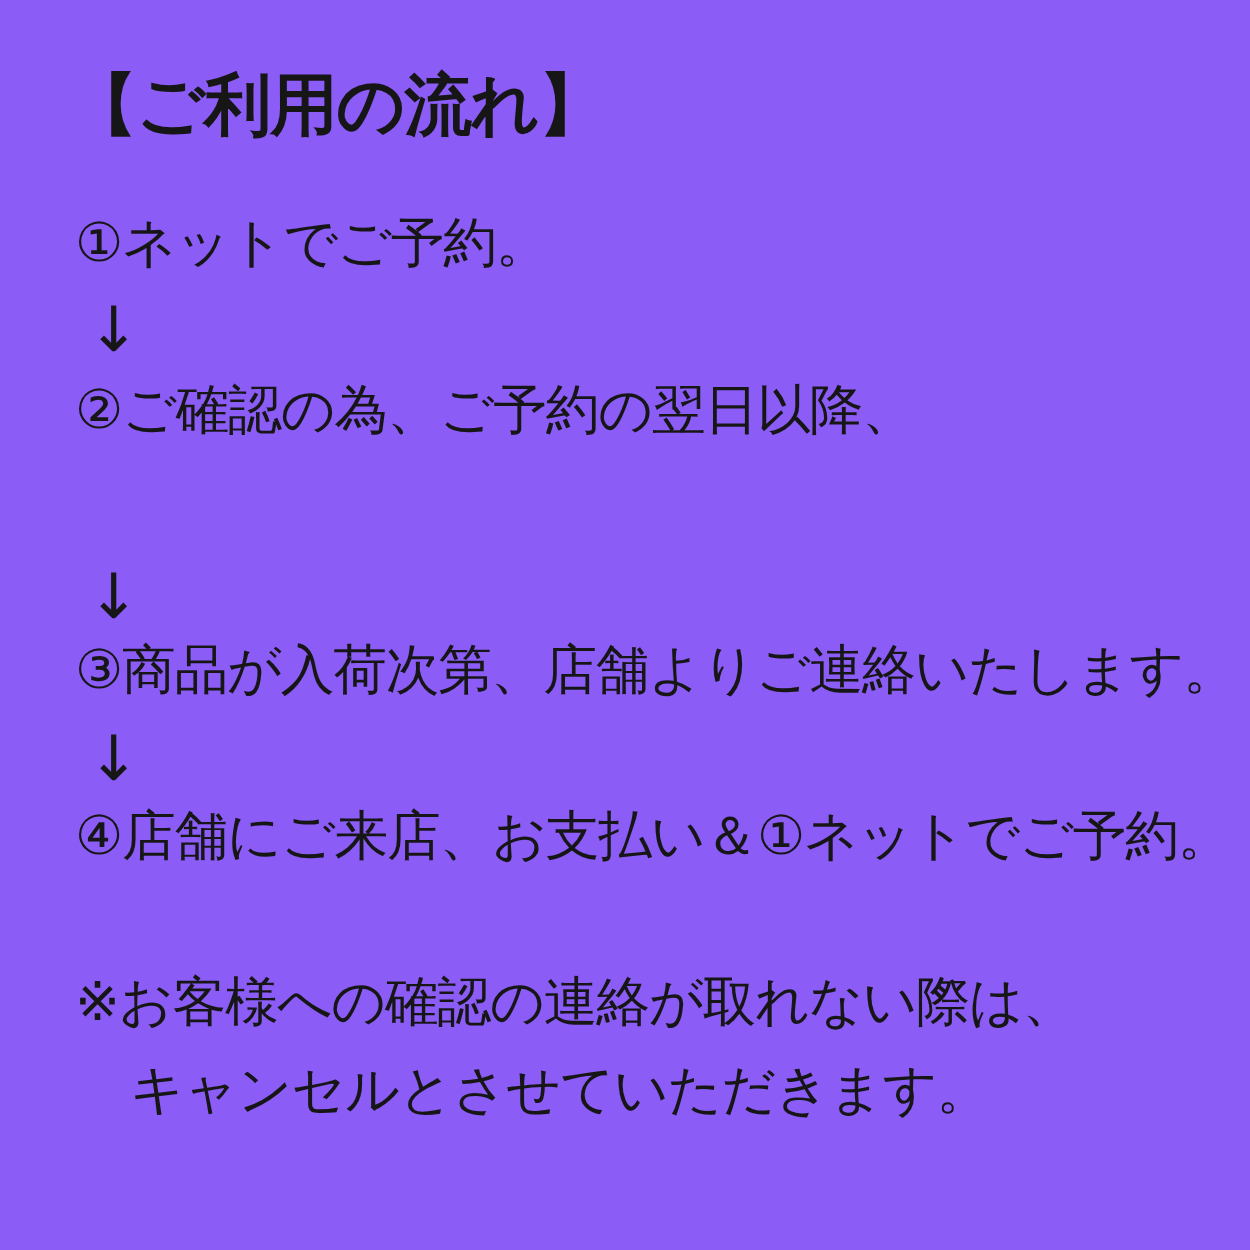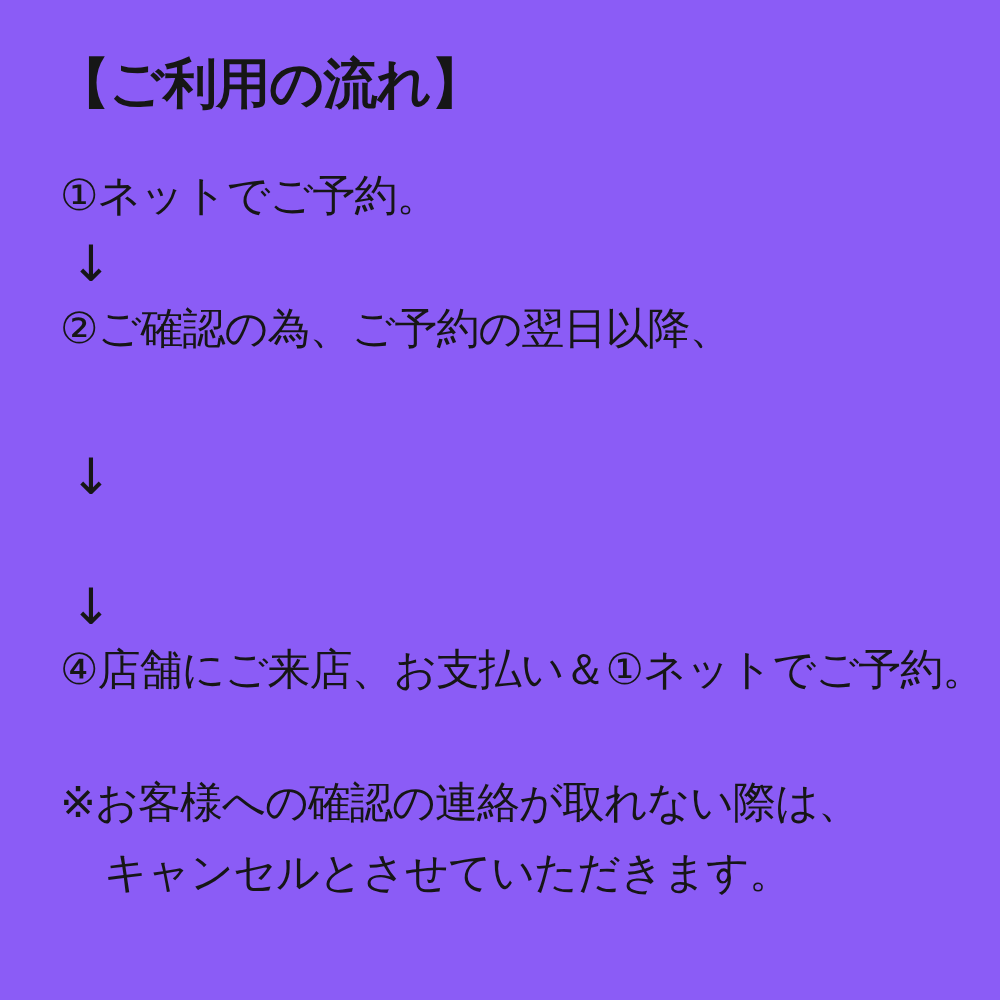--- a/index.html
+++ b/index.html
@@ -51,20 +51,21 @@
 
   <div class="line step" style="top:170px;">①ネットでご予約。</div>
 
   <div class="arrow" style="top:237px;">↓</div>
 
   <div class="line step" style="top:303px;">②ご確認の為、ご予約の翌日以降、</div>
 
 
   <div class="arrow" style="top:450px;">↓</div>
 
+  <div class="line step" style="top:511px;">③商品が入荷次第、店舗よりご連絡いたします。</div>
 
   <div class="arrow" style="top:580px;">↓</div>
 
   <div class="line step" style="top:644px;">④店舗にご来店、お支払い＆①ネットでご予約。</div>
 
   <div class="line step" style="top:777px;">※お客様への確認の連絡が取れない際は、</div>
 
   <div class="line indent" style="top:847px;">キャンセルとさせていただきます。</div>
 
 </div>

